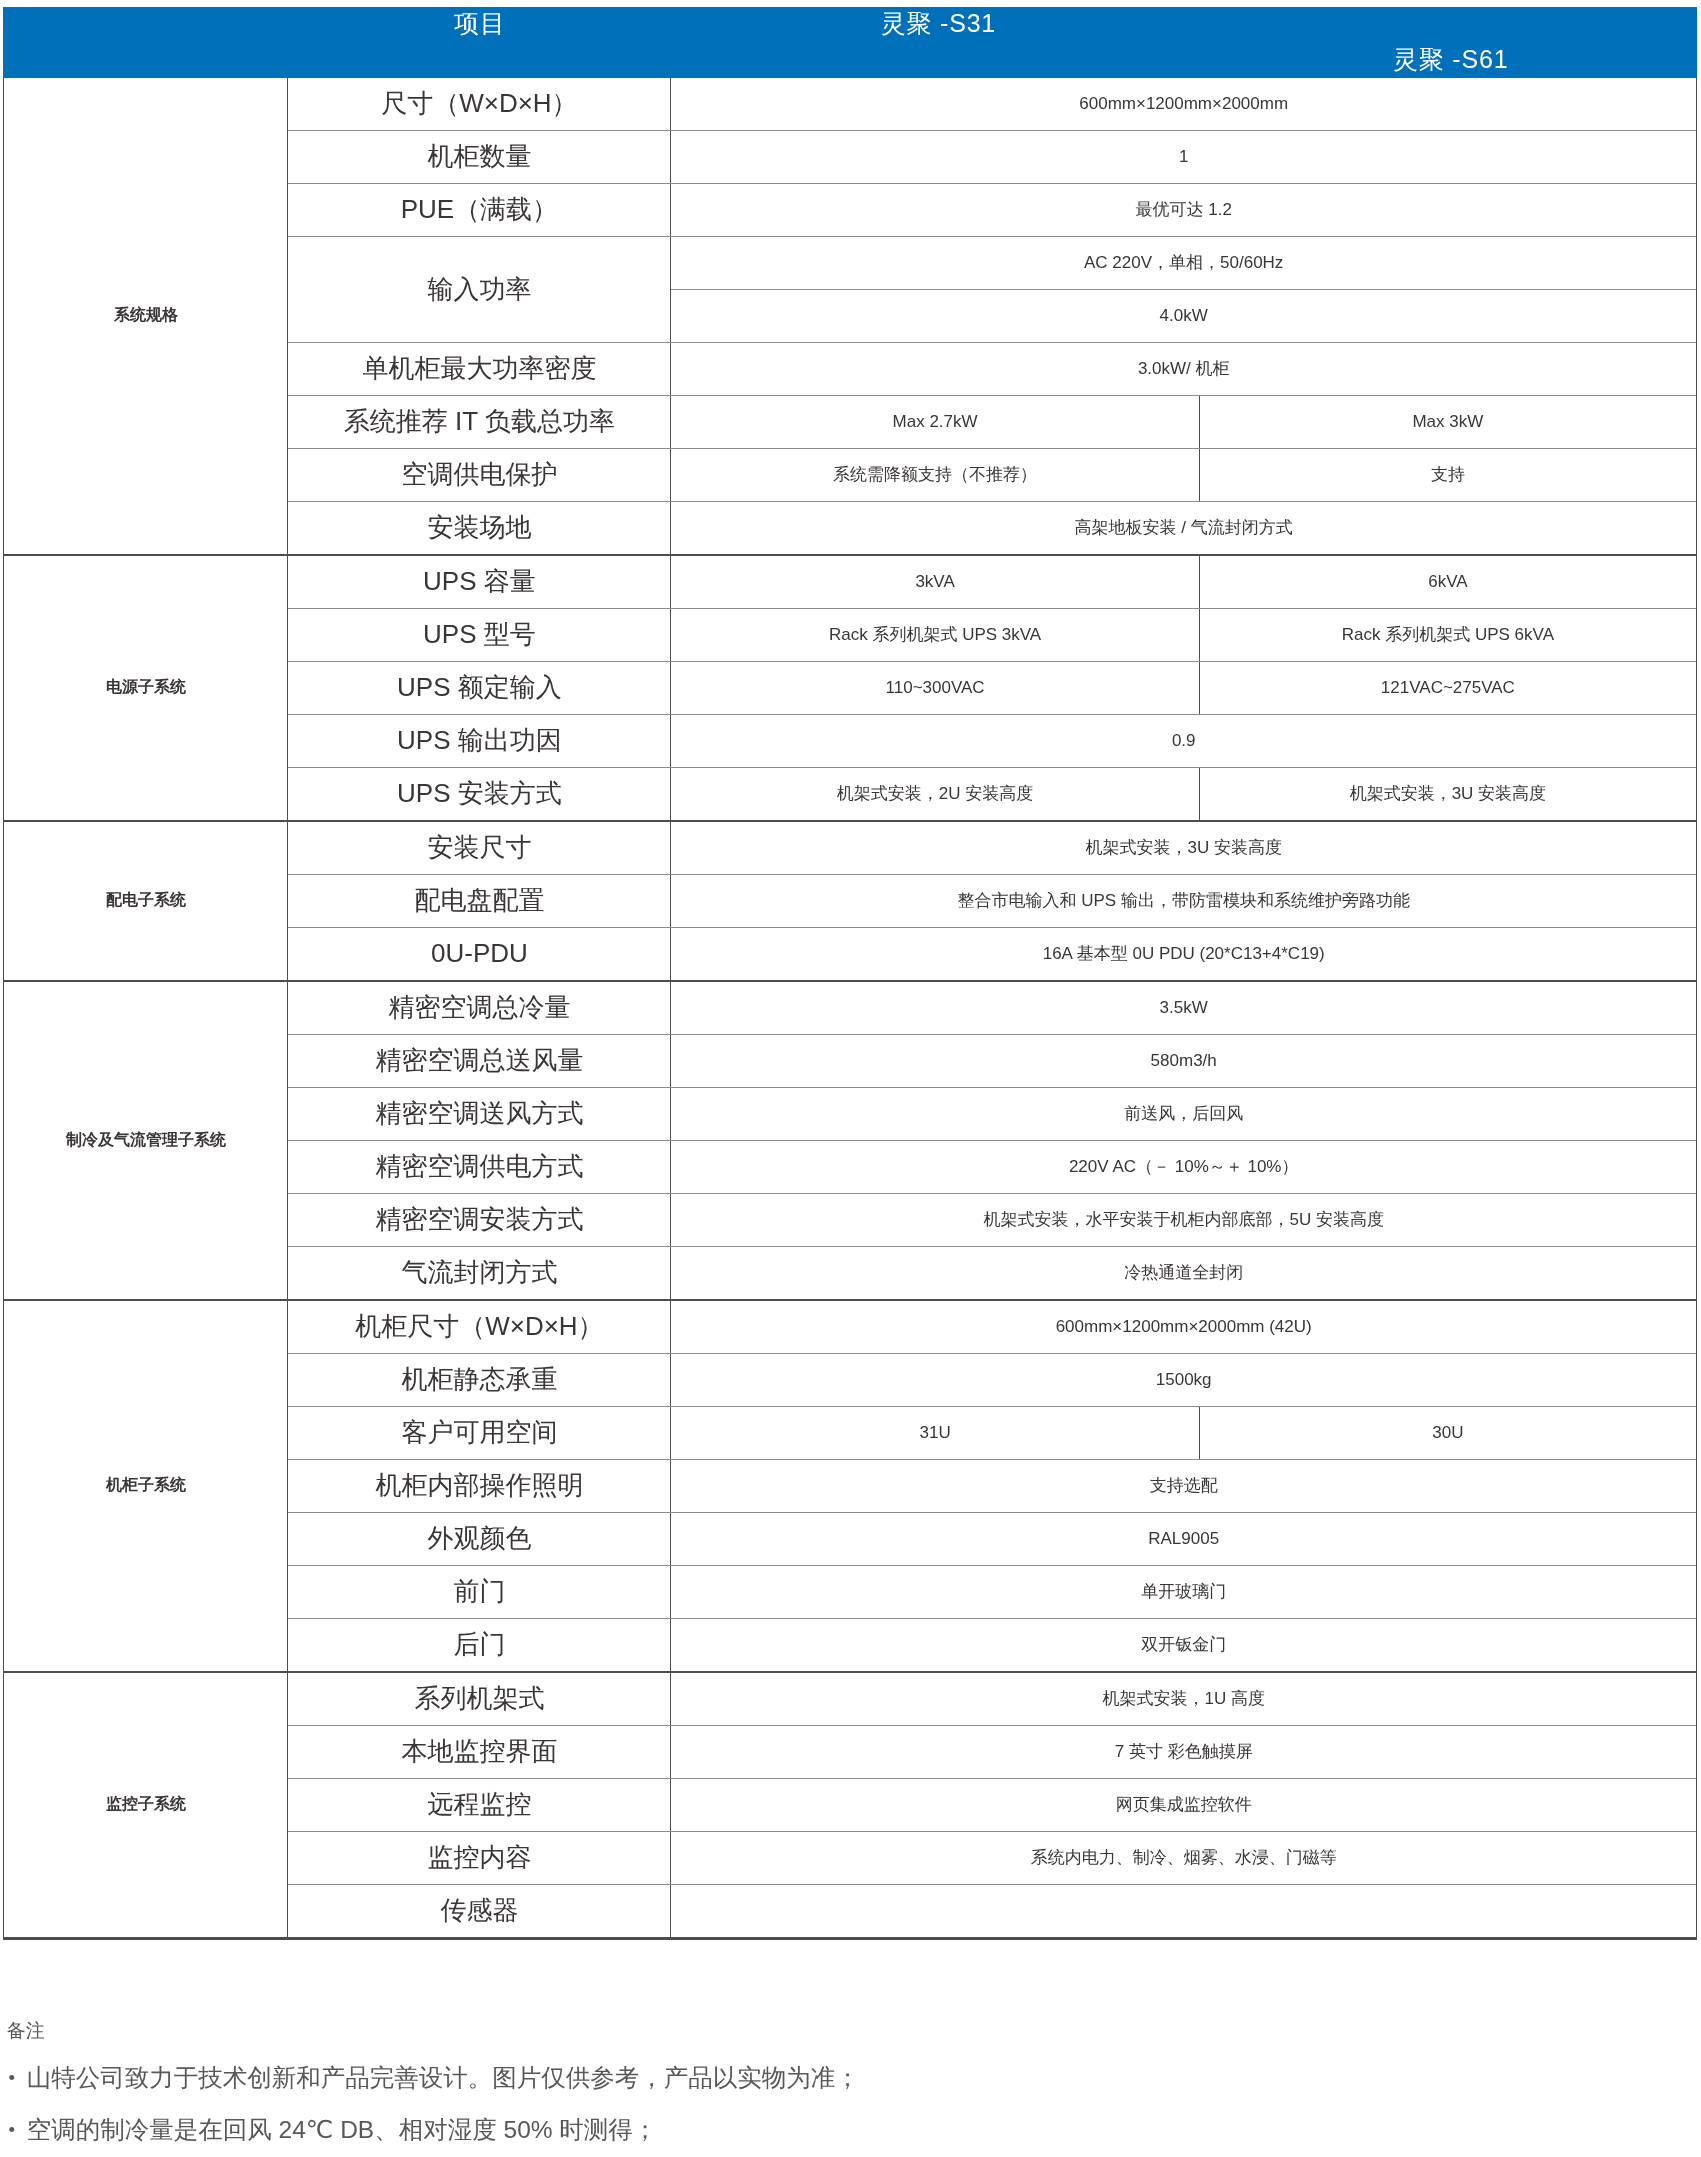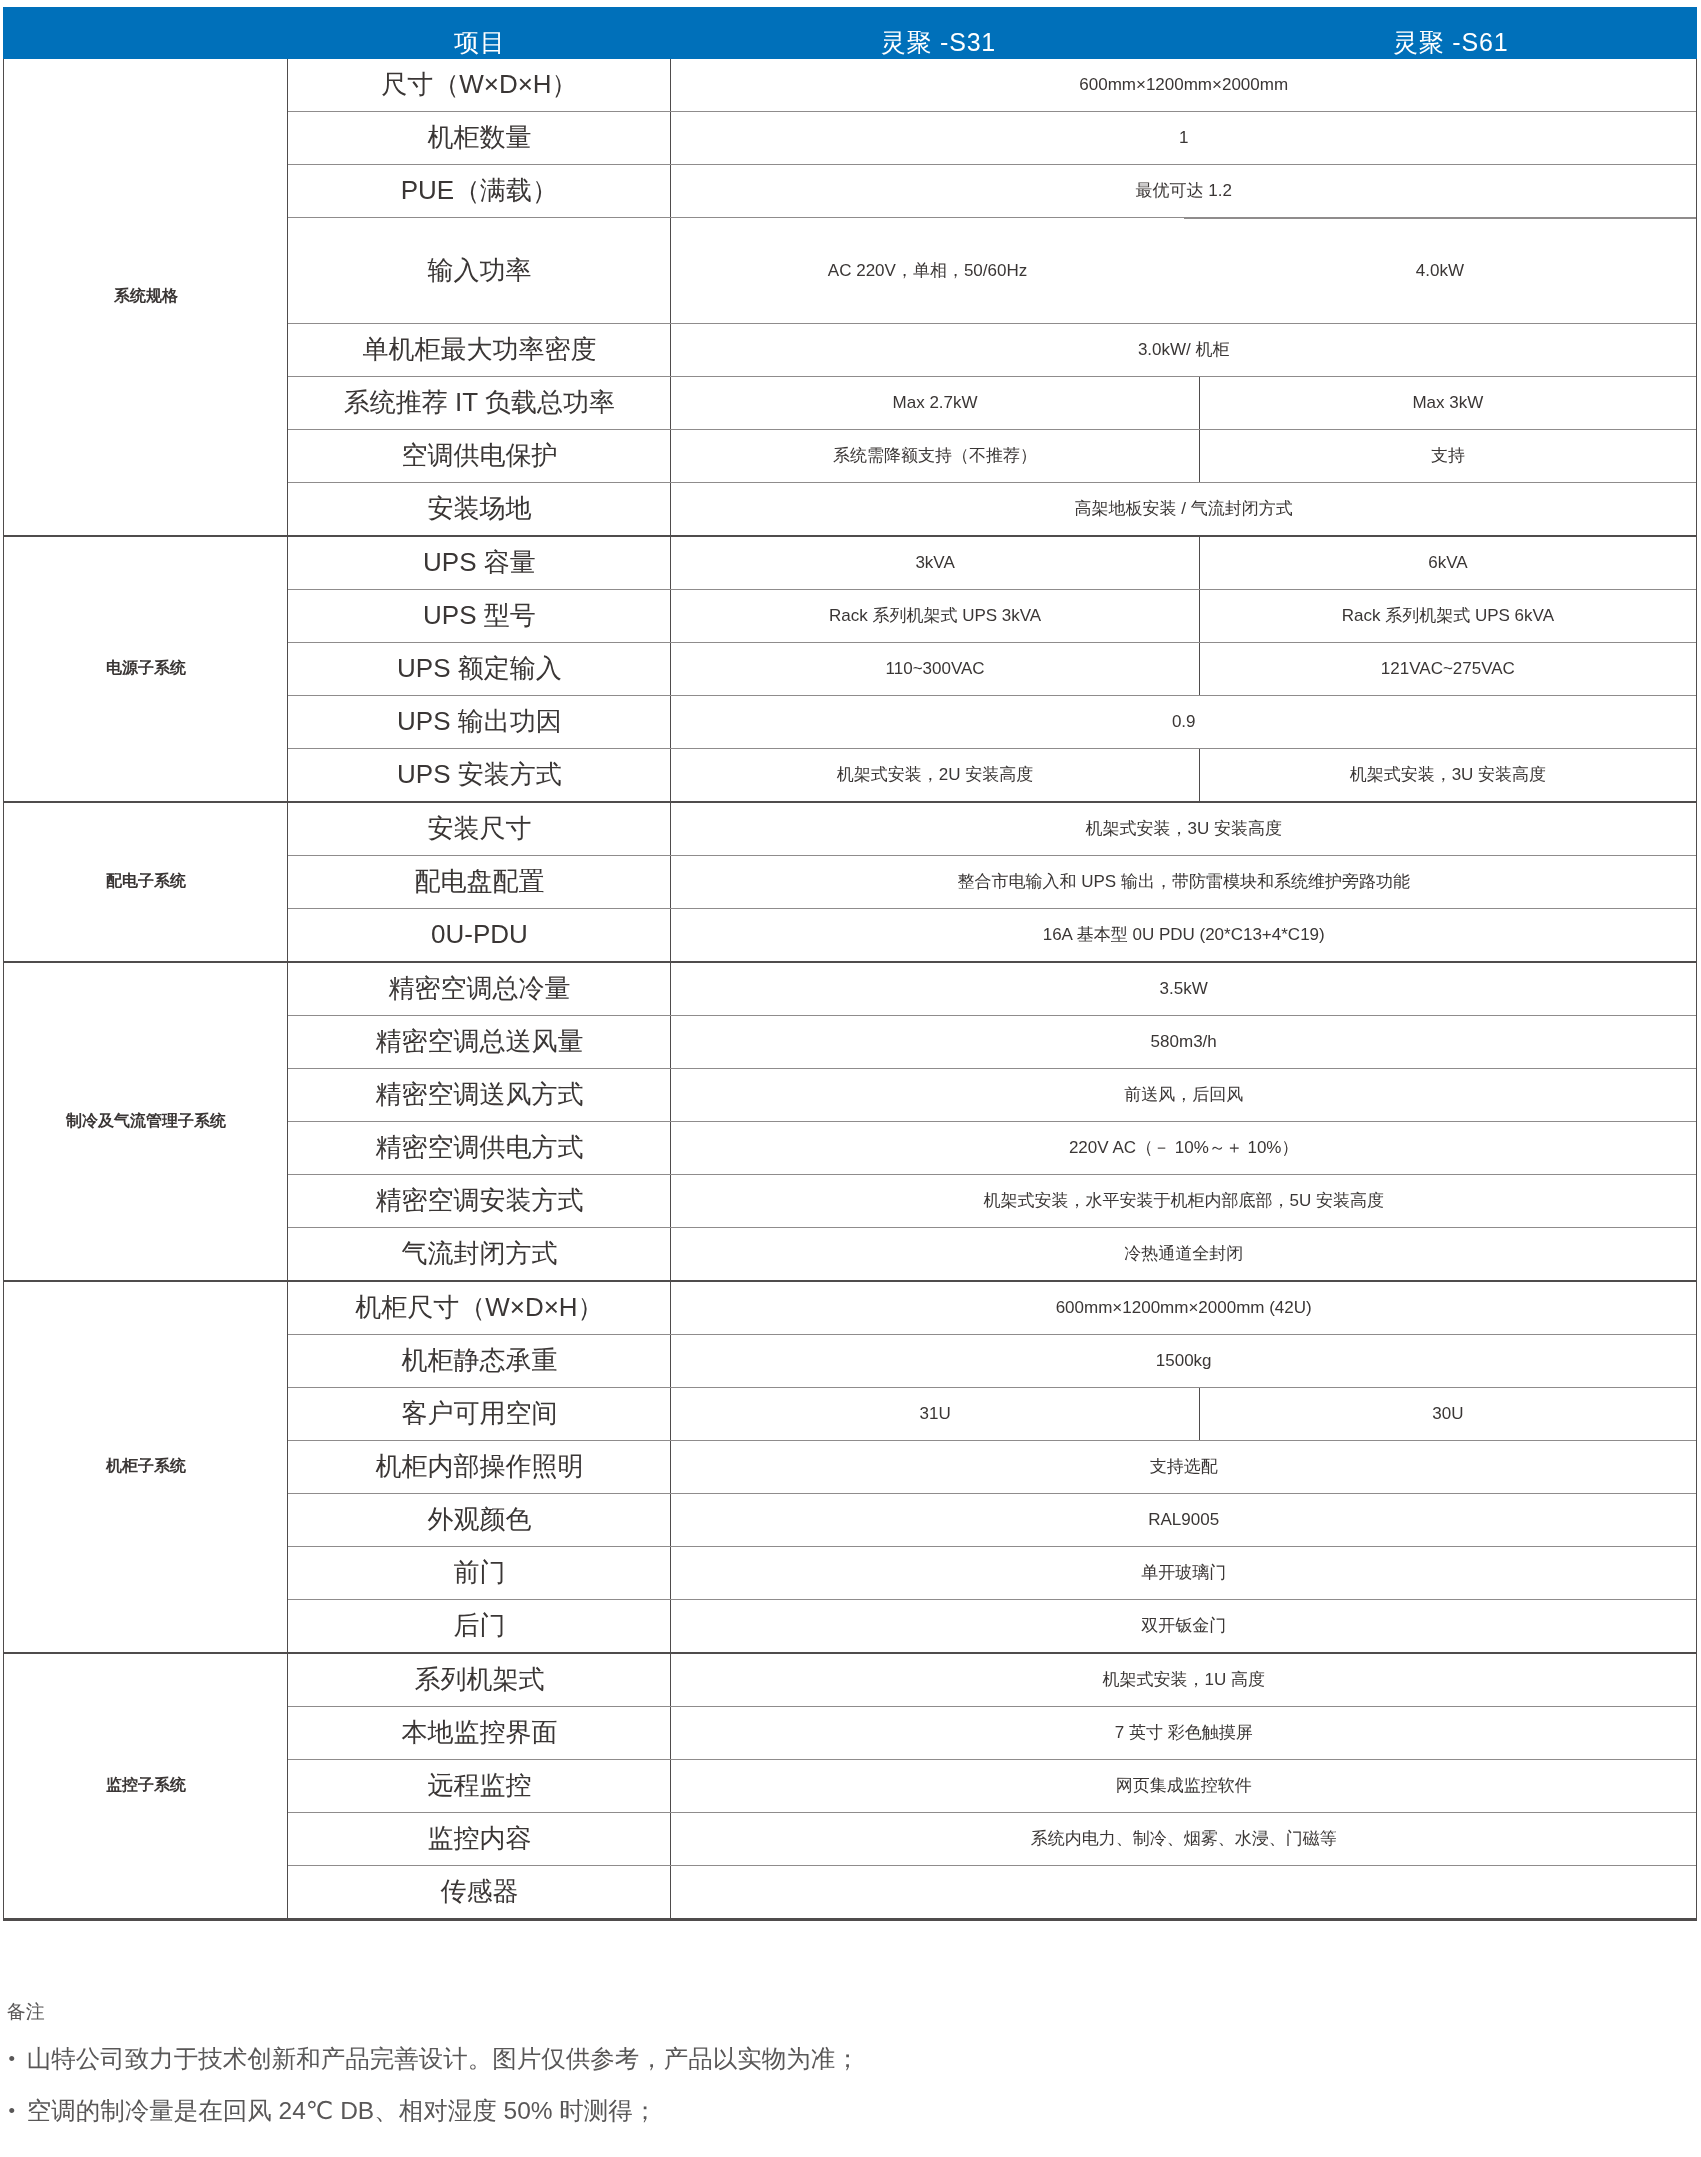--- a/index.html
+++ b/index.html
@@ -5,21 +5,21 @@
   html,body{margin:0;padding:0;background:#ffffff;}
   body{
     width:1702px;height:2157px;overflow:hidden;
     font-family:"Liberation Sans","DejaVu Sans",sans-serif;
     color:#3a3635;
     -webkit-font-smoothing:antialiased;
   }
   .wrap{margin:6.7px 5px 0 3.4px;}
 
   
-  .tbl-header{height:52px;background:#0070BA;display:flex;align-items:flex-end;}
+  .tbl-header{height:71px;background:#0070BA;display:flex;align-items:flex-start;}
   .h-cell{display:flex;align-items:center;justify-content:center;
           color:#ffffff;font-size:25px;font-weight:500;letter-spacing:0.8px;}
   .h-spacer{width:284px;}
   .h-item{width:385px;}
   .h-div{width:2.5px;background:#ffffff;}
   .h-s31{width:527px;}
   .h-s61{flex:1;margin-top:36px;}
 
   
   .tbl-body{
@@ -36,21 +36,21 @@
   .rows{flex:1;min-width:0;}
   .row{display:flex;height:52px;box-sizing:content-box;}
   .row.tall{height:105px;}
   .rows .row + .row{border-top:1.7px solid #8f8c8c;}
   .cell{display:flex;align-items:center;justify-content:center;text-align:center;}
   .label{
     width:383px;flex:0 0 383px;box-sizing:border-box;border-right:1.7px solid #4f4c4c;
     font-size:26px;font-weight:500;padding:0 6.7px;
   }
   .vals{flex:1;display:flex;min-width:0;}
-  .vals.stack{flex-direction:row;}
+  .vals.stack{flex-direction:column;}
   .val{flex:1;font-size:17px;font-weight:400;padding:0 6.7px;}
   .val.s31{flex:0 0 514px;}
   .val.s61{border-left:1.7px solid #4f4c4c;}
   .stack .val{flex:1;}
   .stack .val + .val{border-top:1.7px solid #8f8c8c;}
 
   
   .notes{margin:78px 0 0 3.4px;color:#595757;}
   .notes-title{font-size:19px;font-weight:400;}
   .note-item{display:flex;align-items:flex-start;margin-top:17.7px;font-size:24.5px;line-height:34px;}

